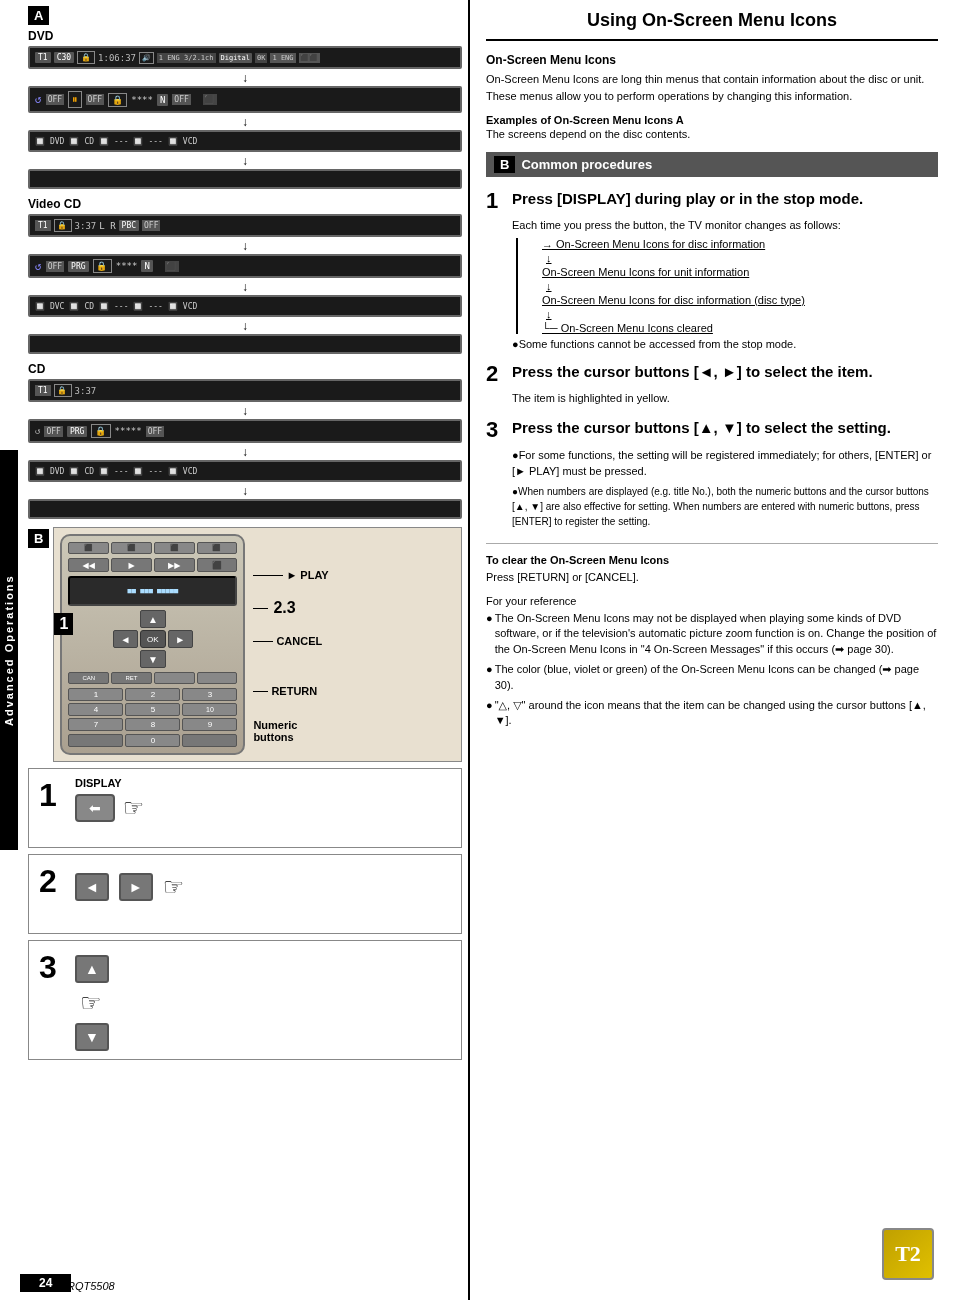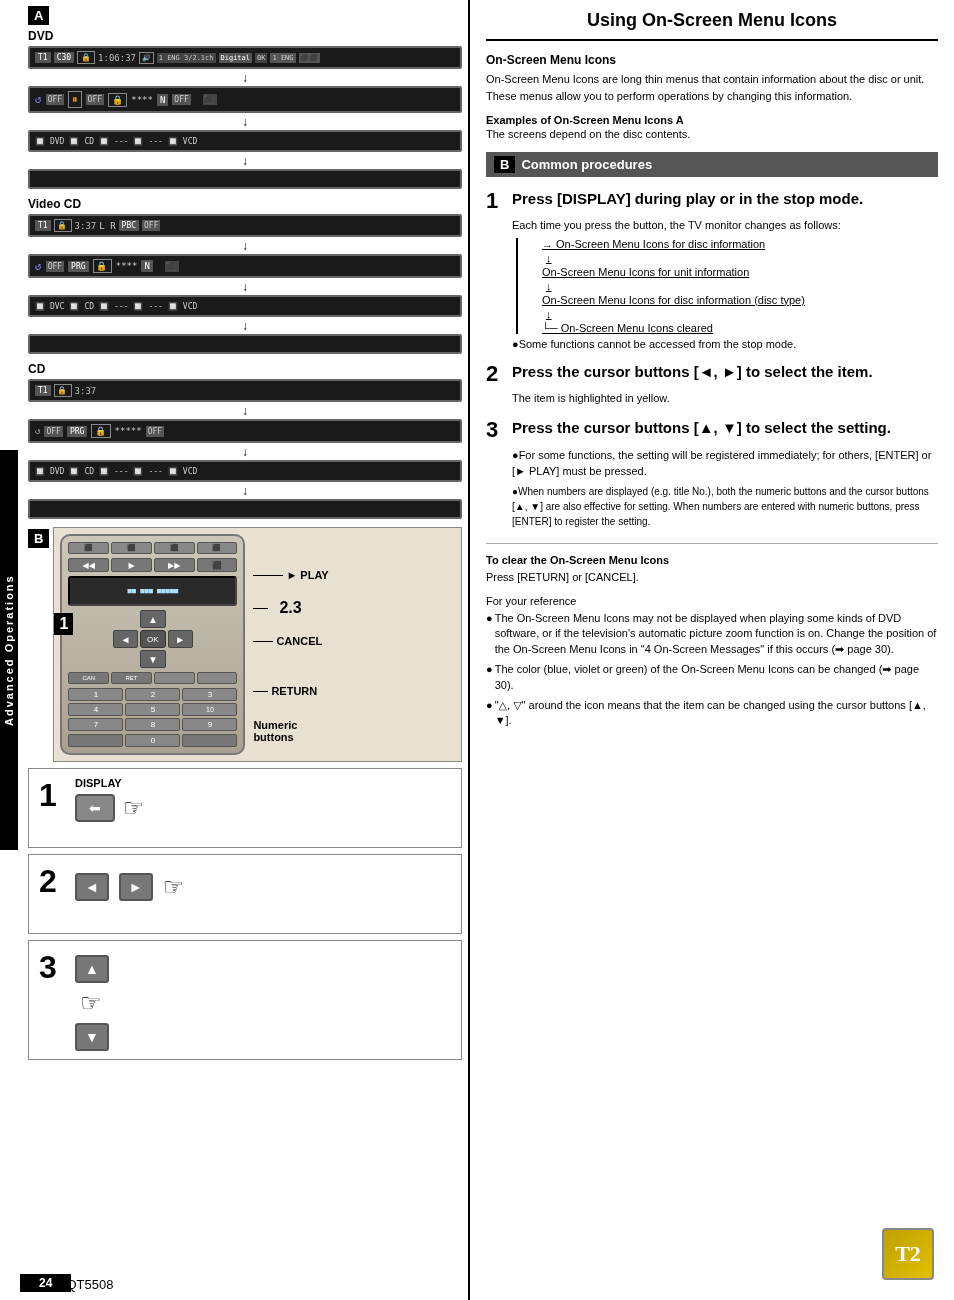--- a/index.html
+++ b/index.html
@@ -205,21 +205,21 @@
               <div style="background:#888;border:1px solid #555;border-radius:2px;height:13px;display:flex;align-items:center;justify-content:center;color:#fff;font-size:8px;">0</div>
               <div style="background:#777;border:1px solid #555;border-radius:2px;height:13px;"></div>
             </div>
           </div>
 
           <div style="display:flex; flex-direction:column; gap:18px; padding-top:35px; font-size:11px; font-weight:bold;">
             <div style="display:flex; align-items:center; gap:3px;">
               <div style="width:30px; height:1px; background:#000;"></div>
               <span>► PLAY</span>
             </div>
-            <div style="display:flex; align-items:center; gap:11px;">
+            <div style="display:flex; align-items:center; gap:5px;">
               <div style="width:15px; height:1px; background:#000;"></div>
               <span style="font-size:16px; font-weight:bold;">2.3</span>
             </div>
             <div style="display:flex; align-items:center; gap:3px;">
               <div style="width:20px; height:1px; background:#000;"></div>
               <span>CANCEL</span>
             </div>
             <div style="display:flex; align-items:center; gap:3px; margin-top:20px;">
               <div style="width:15px; height:1px; background:#000;"></div>
               <span>RETURN</span>
@@ -266,21 +266,21 @@
         <div style="font-size:24px; margin-left:5px;">☞</div>
         <div style="display:flex; align-items:center; gap:10px;">
           <div style="background:#777; border:2px solid #555; border-radius:3px; padding:4px 8px; font-size:14px; color:#fff;">▼</div>
         </div>
       </div>
     </div>
 
   </div>
 
   <div style="position:absolute; bottom:8px; left:20px; background:#000; color:#fff; font-size:12px; font-weight:bold; padding:2px 19px;">24</div>
-  <div style="position:absolute; bottom:8px; left:57px; font-size:13px; color:#000;">RQT5508</div>
+  <div style="position:absolute; bottom:8px; left:67px; font-size:11px; color:#000;font-style:italic;">RQT5508</div>
 </div>
 
 <div style="width:484px; padding:10px 16px; position:relative;">
 
   <div style="text-align:center; font-size:18px; font-weight:bold; border-bottom:2px solid #000; padding-bottom:8px; margin-bottom:12px;">Using On-Screen Menu Icons</div>
 
   <div style="margin-bottom:10px;">
     <div style="font-size:12px; font-weight:bold; margin-bottom:4px;">On-Screen Menu Icons</div>
     <div style="font-size:11px; line-height:1.5;">On-Screen Menu Icons are long thin menus that contain information about the disc or unit. These menus allow you to perform operations by changing this information.</div>
   </div>

